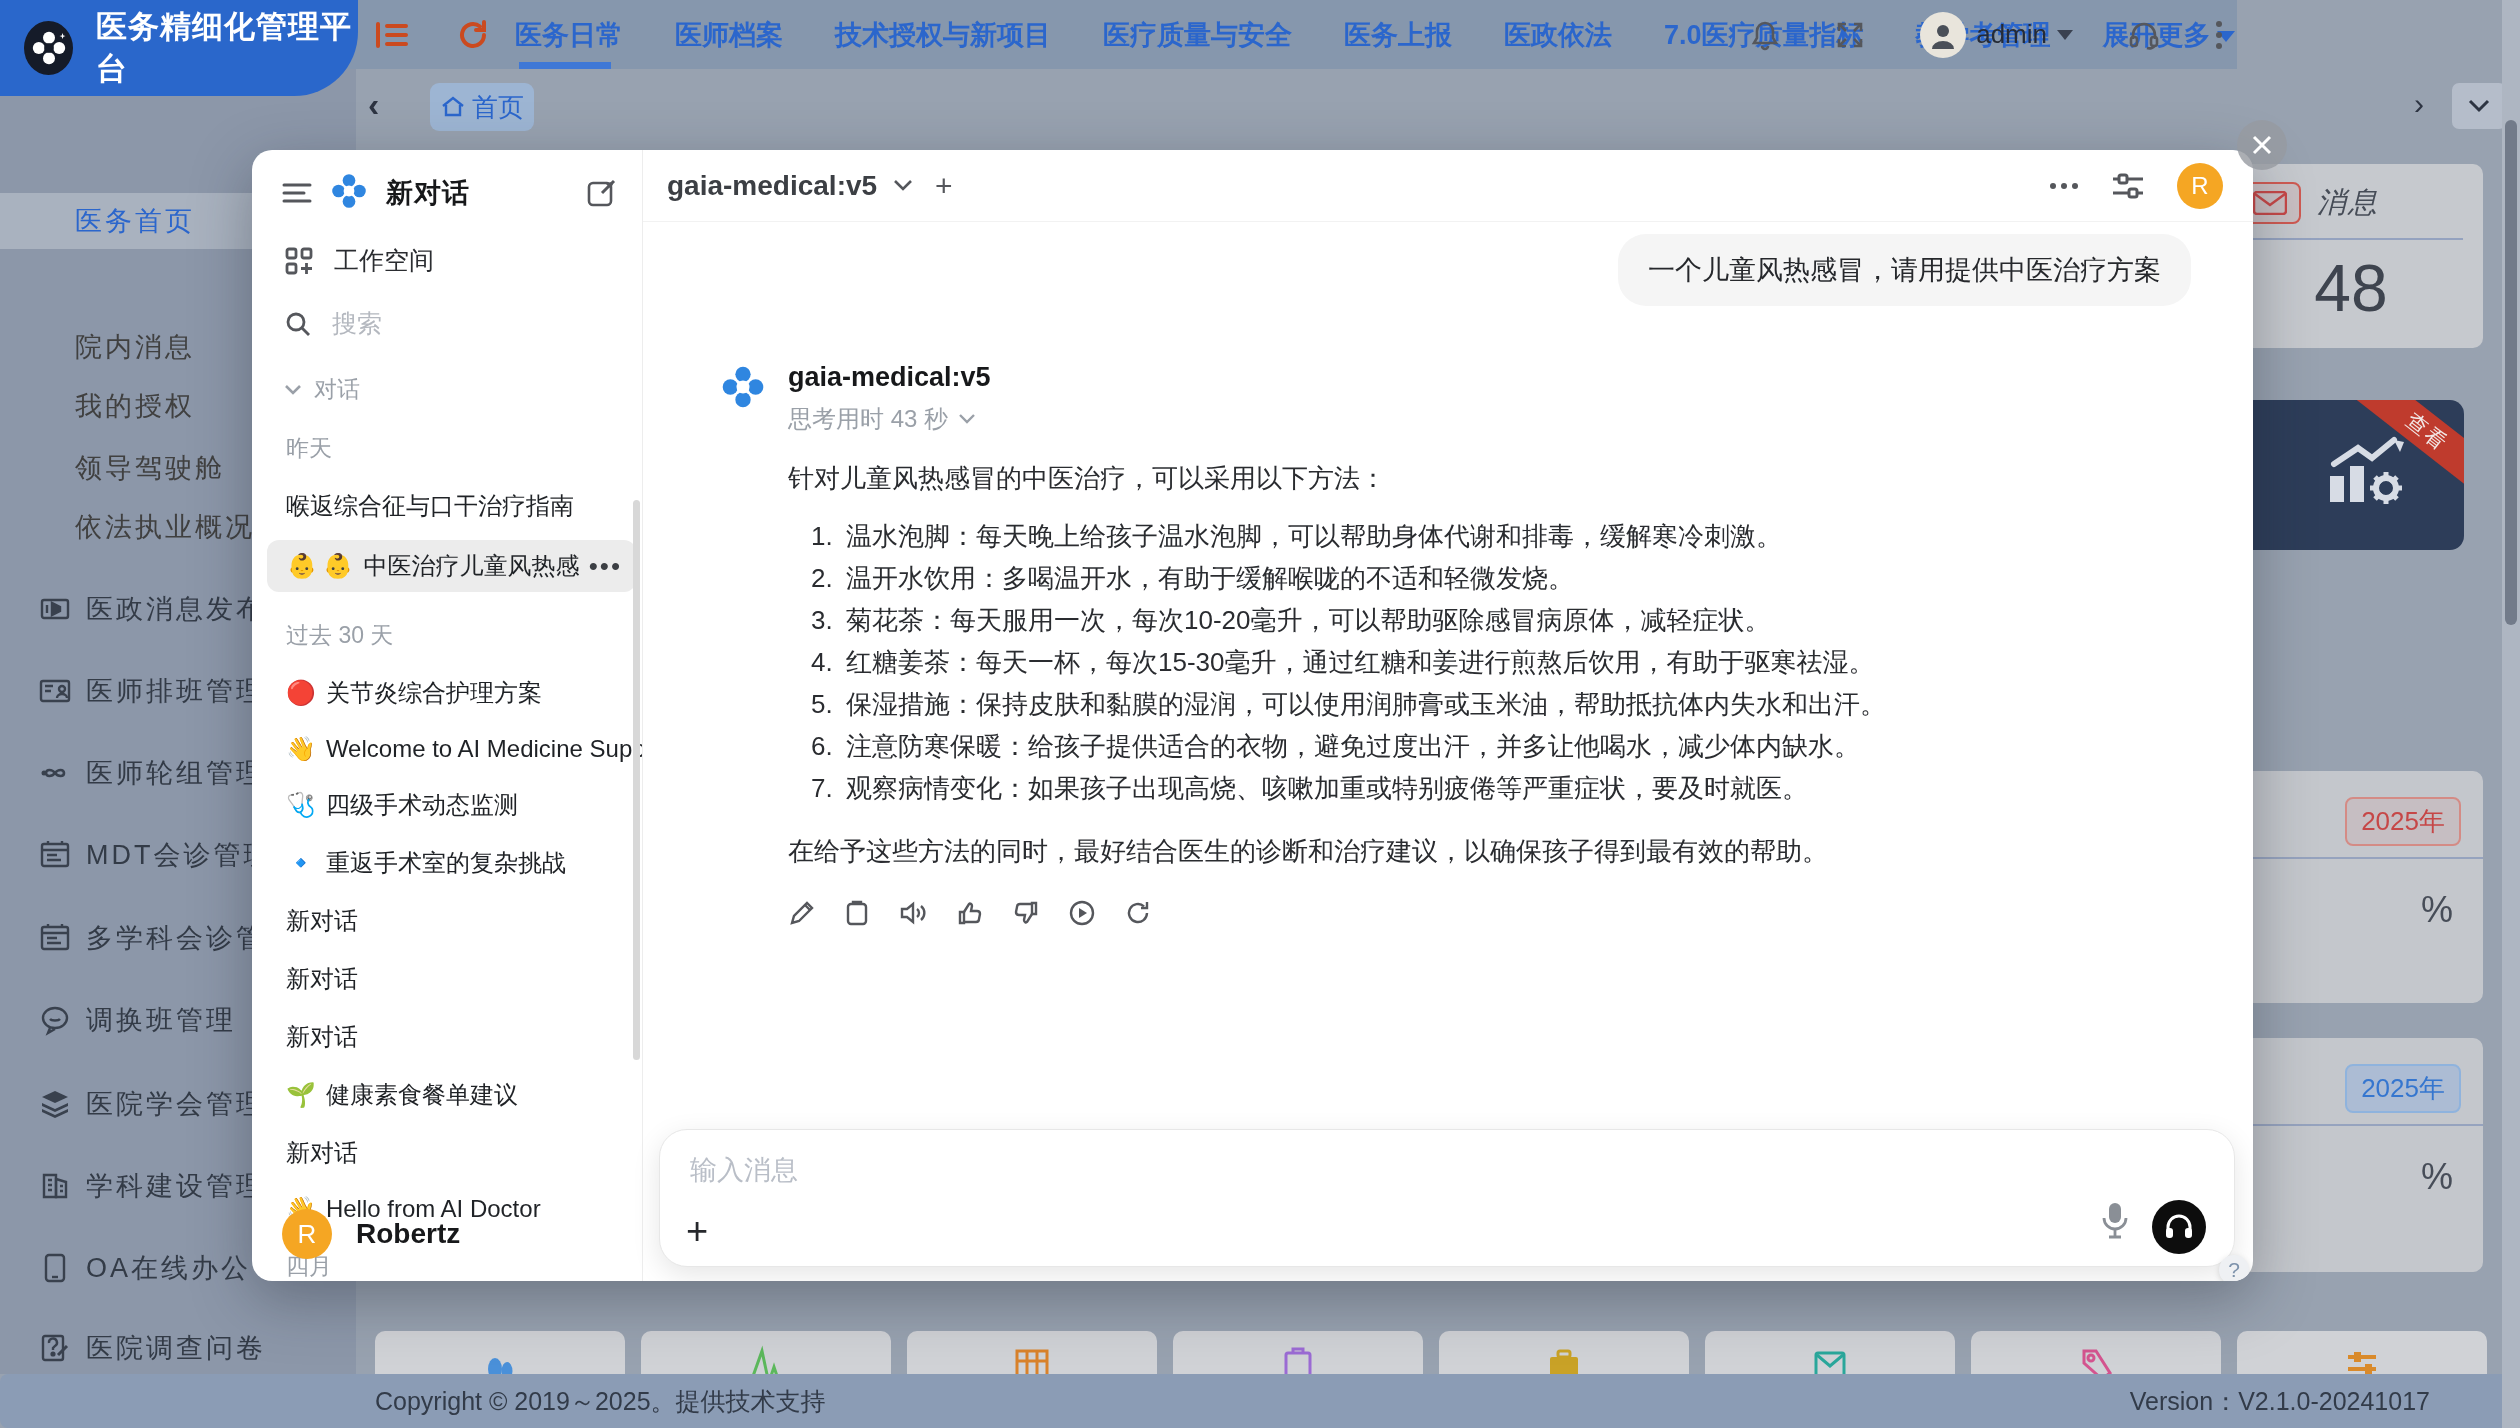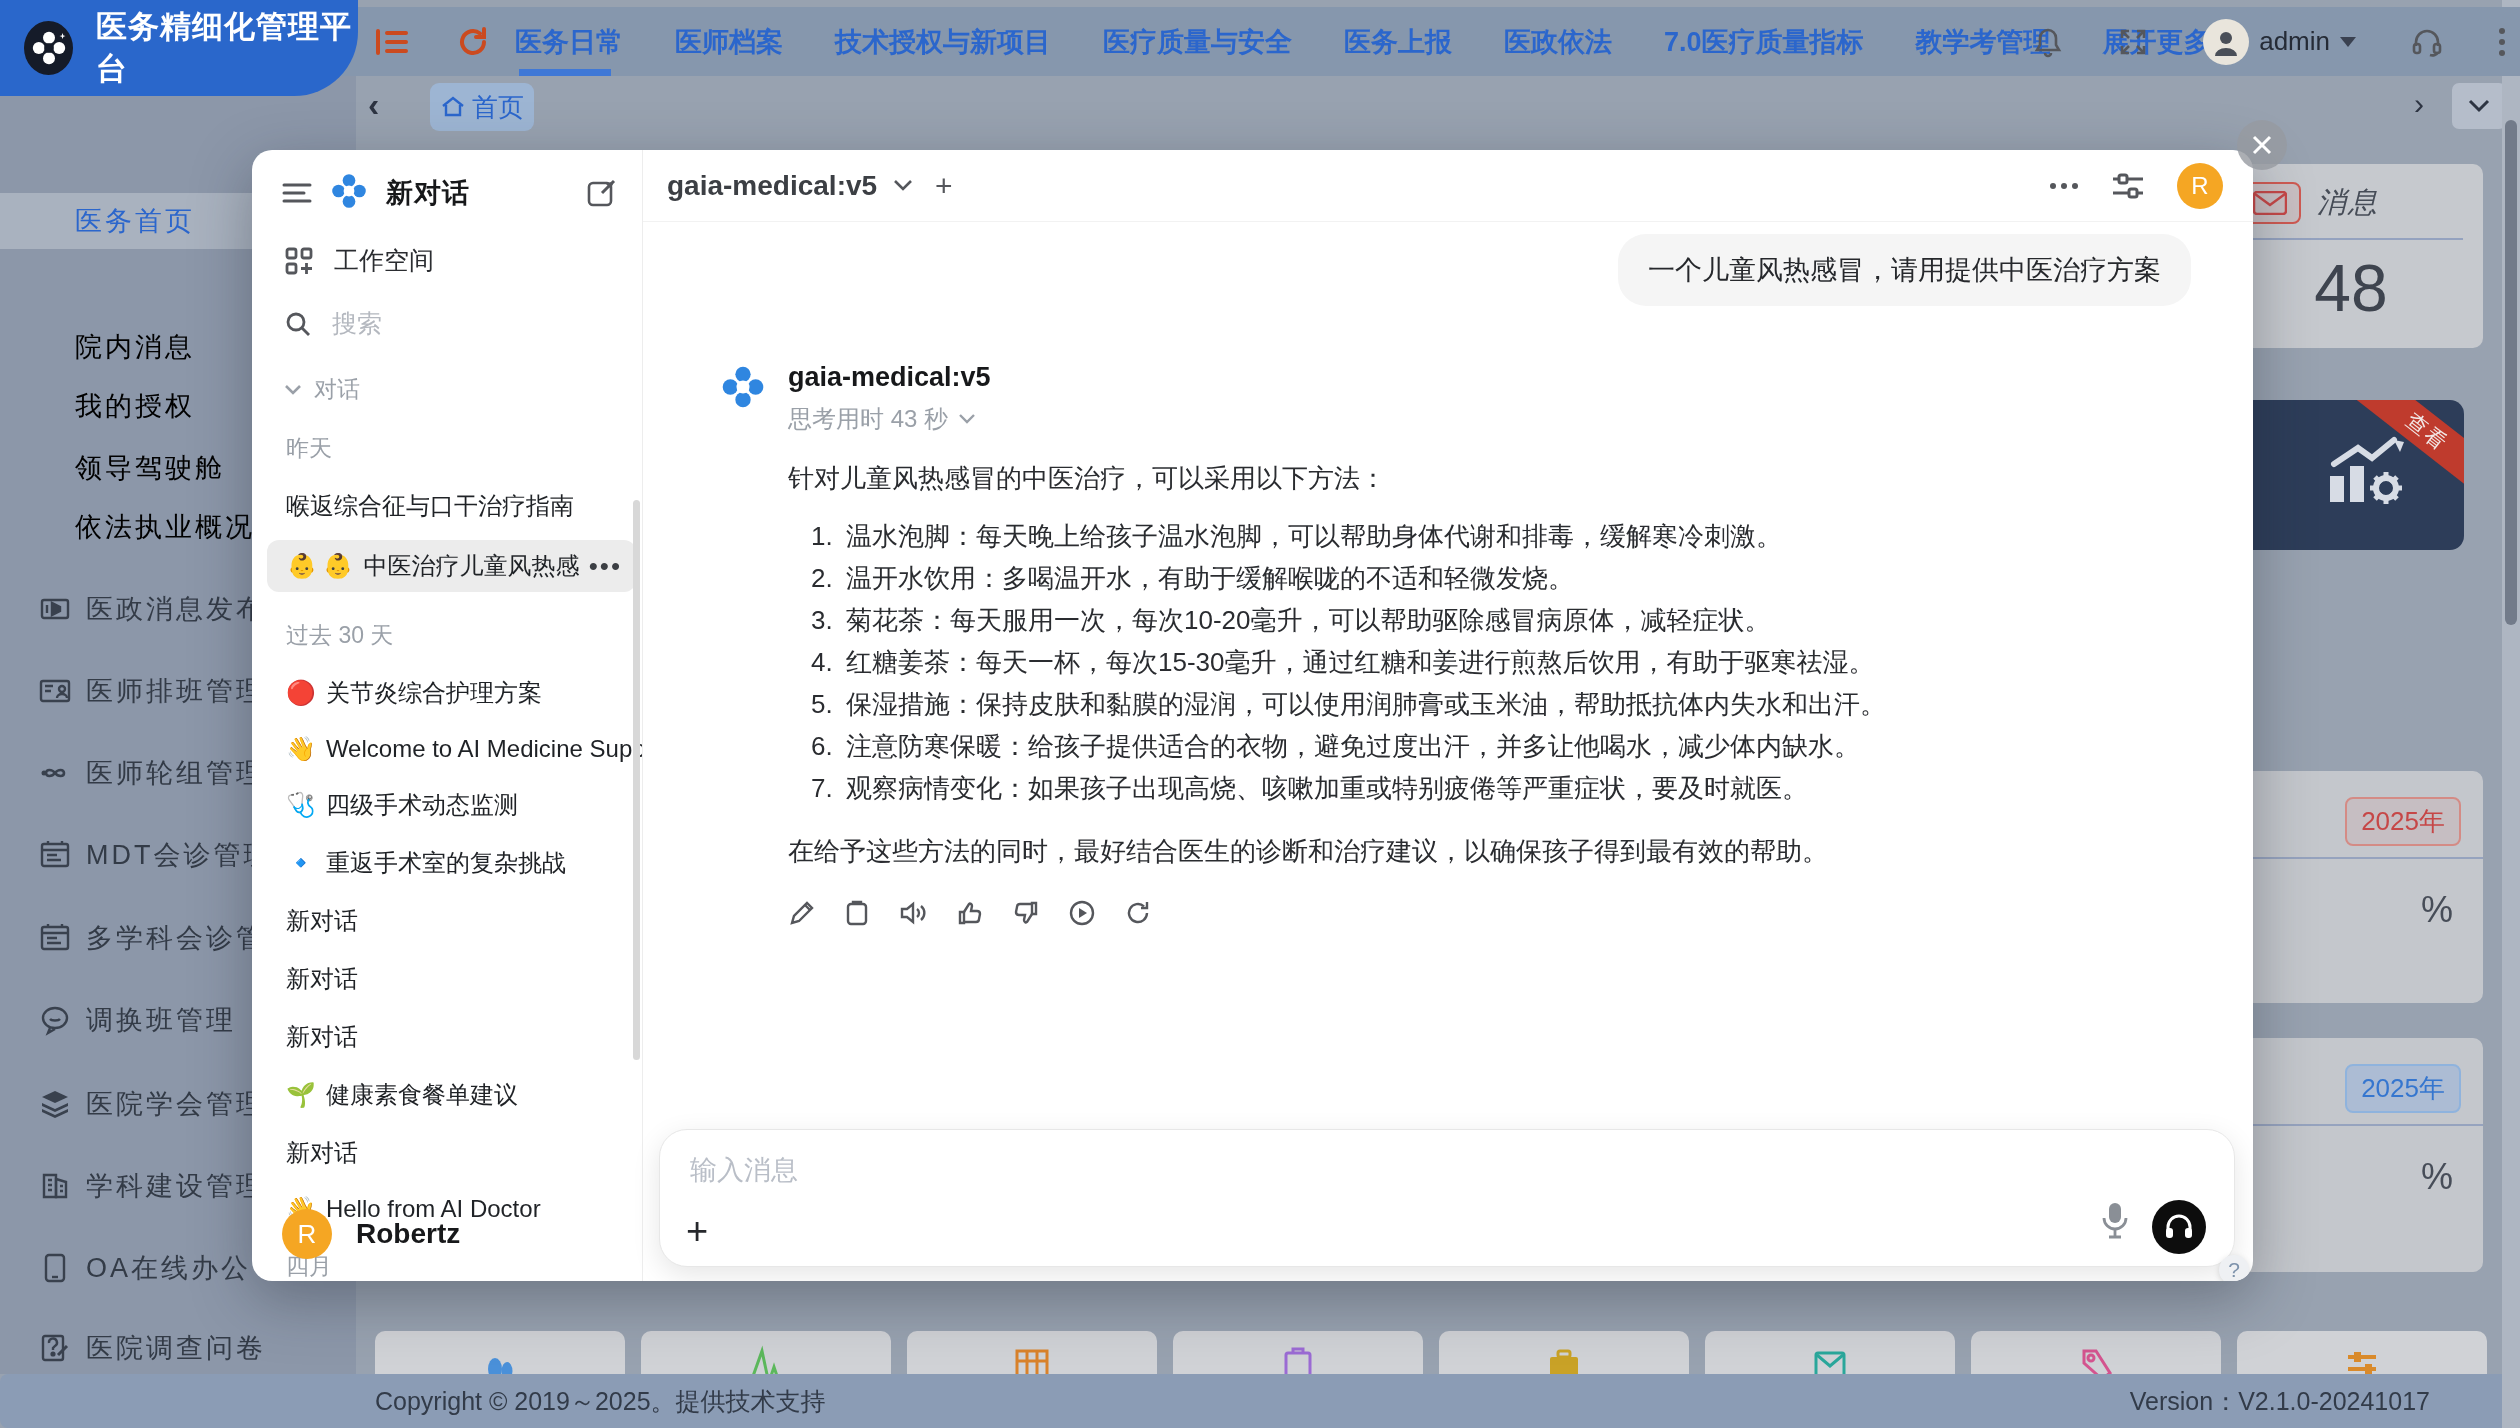--- a/index.html
+++ b/index.html
@@ -1,21 +1,21 @@
 <!DOCTYPE html>
 <html><head>
 <meta charset="utf-8">
 <style>
   * { margin:0; padding:0; box-sizing:border-box; }
   html,body { width:2520px; height:1428px; overflow:hidden; }
   body { font-family:"Liberation Sans","DejaVu Sans",sans-serif; }
   .stage { position:relative; width:2520px; height:1428px; background:#98a2b0; overflow:hidden; }
 
   
-  .topnav { position:absolute; left:0; top:7px; width:2520px; height:69px; background:#8697ad; z-index:6; }
+  .topnav { position:absolute; left:0; top:0; width:2237px; height:69px; background:#8697ad; z-index:6; }
   .brand { position:absolute; left:0; top:0; width:358px; height:96px; background:#2a67cb;
            border-radius:0 0 64px 0; display:flex; align-items:center; padding-left:24px; gap:23px; z-index:7; }
   .brand-logo { width:54px; height:54px; border-radius:50%; background:#151b29; display:flex; align-items:center; justify-content:center; }
   .brand-title { color:#fff; font-size:31px; font-weight:bold; letter-spacing:1px; }
   .nav-icons { position:absolute; left:375px; top:0; height:69px; display:flex; align-items:center; gap:48px; }
   .nav-items { position:absolute; left:515px; top:0; height:69px; display:flex; align-items:center; gap:52px; }
   .nav-item { font-size:27px; font-weight:bold; color:#2b66cc; position:relative; white-space:nowrap; cursor:pointer; height:69px; display:flex; align-items:center; gap:6px; }
   .nav-item.active::after { content:""; position:absolute; left:4px; bottom:0; width:92px; height:7px; background:#3f78d6; }
   .caret-down { width:0; height:0; border-left:9px solid transparent; border-right:9px solid transparent; border-top:11px solid #2b66cc; margin-top:4px; }
   .topnav-right { position:absolute; right:14px; top:0; height:69px; display:flex; align-items:center; gap:55px; color:#2e3542; }
@@ -31,21 +31,21 @@
               display:flex; align-items:center; gap:6px; color:#2b66cc; font-size:26px; }
   .tab-right-arrow { position:absolute; right:96px; top:18px; font-size:30px; color:#2d3442; }
   .tab-right-box { position:absolute; right:14px; top:14px; width:54px; height:46px; background:#b5bdca; border-radius:7px;
                    display:flex; align-items:center; justify-content:center; }
 
   
   .sidebar { position:absolute; left:0; top:69px; width:356px; height:1305px; background:#8c97a9; z-index:2; }
   .side-item { position:absolute; left:0; width:356px; height:56px; display:flex; align-items:center; color:#333b47; font-size:27px; }
   .side-item .s-icon { position:absolute; left:38px; width:34px; height:34px; color:#39414e; }
   .side-item .s-label { position:absolute; left:86px; white-space:nowrap; letter-spacing:3px; }
-  .side-item.child .s-label { left:75px; color:#000000; }
+  .side-item.child .s-label { left:75px; color:#404040; }
   .side-item.active-row { background:#a9b2bf; }
   .side-item.active-row .s-label { color:#2b66cc; }
   .side-chevron { position:absolute; left:308px; width:22px; height:22px; color:#39414e; }
 
   
   .bgcard { position:absolute; background:#c6c9ce; border-radius:10px; z-index:1; }
   .msg-card { left:2215px; top:164px; width:268px; height:184px; padding:18px 20px 0 24px; }
   .msg-head { display:flex; align-items:center; gap:16px;font-style:italic; }
   .mail-badge { width:62px; height:42px; border:2px solid #cf5a52; border-radius:8px; background:rgba(220,120,110,.12);
                 display:flex; align-items:center; justify-content:center; color:#c64747; }

